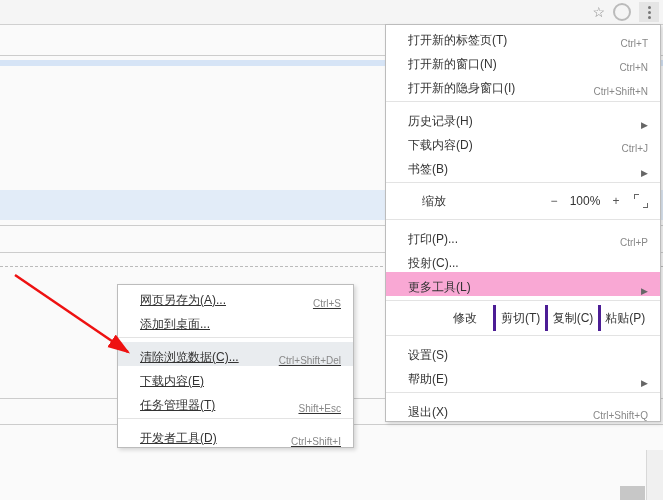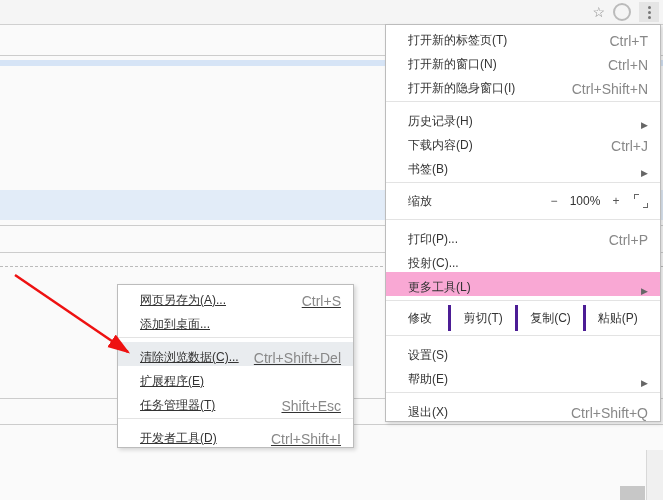--- a/index.html
+++ b/index.html
@@ -17,36 +17,36 @@
     justify-content:center;align-items:center;gap:2px;padding:2px;
     background:#e5e5e5;}
   .kebab span{width:3px;height:3px;background:#777;border-radius:50%;}
   .menu{position:absolute;background:#fff;border:1px solid #bcbcbc;
     box-shadow:2px 2px 4px rgba(0,0,0,.15);}
   .main-menu{top:24px;right:2px;width:274px;}
   .sub-menu{top:284px;left:117px;width:235px;text-decoration:underline;}
   .item{display:flex;align-items:flex-end;height:24px;padding:0 12px 0 22px;
     cursor:default;white-space:nowrap;}
   .item .lbl{flex:1;}
-  .item .sc{color:#888;font-size:14px;margin-top:12px;}
+  .item .sc{color:#888;font-size:10px;margin-top:12px;}
   .item .arr{color:#666;font-size:9px;margin-left:6px;}
   .item.hover{background:#f9a8d4;gap:18px;}
   .item.hl{background:#e9ecef;}
   .sep{height:1px;background:#e3e3e3;margin:4px 0;}
-  .zoom-row{display:flex;align-items:center;height:28px;padding:0 12px 0 22px;}
+  .zoom-row{display:flex;align-items:center;height:28px;padding:0 12px 0 36px;}
   .zoom-row .zlabel{flex:1;}
   .zoom-btn{width:20px;text-align:center;color:#555;cursor:pointer;}
   .zoom-val{width:42px;text-align:center;}
   .fs{margin-left:8px;width:14px;height:14px;position:relative;}
   .fs::before,.fs::after{content:"";position:absolute;width:4px;height:4px;
     border:1px solid #666;}
   .fs::before{top:0;left:0;border-right:none;border-bottom:none;}
   .fs::after{bottom:0;right:0;border-left:none;border-top:none;}
   .edit-row{display:flex;align-items:center;height:26px;padding:0 10px 0 22px;}
-  .edit-row .elabel{width:40px;}
+  .edit-row .elabel{width:40px;margin-left:45px;}
   .edit-cell{flex:1;text-align:center;border-left:3px solid #4c1d95;
     height:100%;display:flex;align-items:center;justify-content:center;
     cursor:pointer;}
   .arrow{position:absolute;pointer-events:none;}
   .scroll-track{position:absolute;right:0;top:450px;bottom:0;width:16px;
     background:#f0f0f0;border-left:1px solid #d8d8d8;}
   .scroll-thumb-h{position:absolute;left:620px;right:18px;bottom:0;height:14px;
     background:#c7c7c7;}
 </style>
 </head>
@@ -148,21 +148,21 @@
     </div>
     <div class="item">
       <span class="lbl">添加到桌面...</span>
     </div>
     <div class="sep"></div>
     <div class="item hl">
       <span class="lbl">清除浏览数据(C)...</span>
       <span class="sc">Ctrl+Shift+Del</span>
     </div>
     <div class="item">
-      <span class="lbl">扩展程序(E)</span>
+      <span class="lbl">下载内容(E)</span>
     </div>
     <div class="item">
       <span class="lbl">任务管理器(T)</span>
       <span class="sc">Shift+Esc</span>
     </div>
     <div class="sep"></div>
     <div class="item">
       <span class="lbl">开发者工具(D)</span>
       <span class="sc">Ctrl+Shift+I</span>
     </div>

